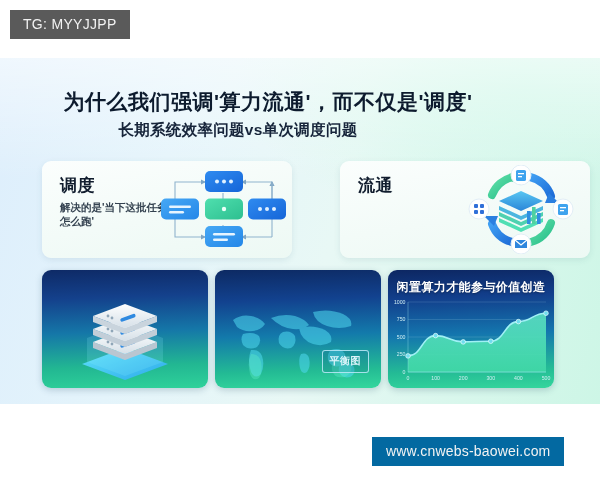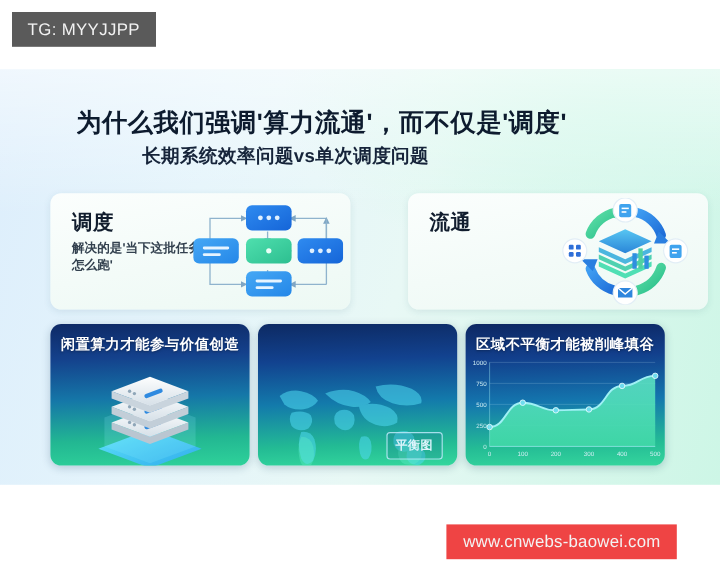--- a/index.html
+++ b/index.html
@@ -83,41 +83,41 @@
     background: linear-gradient(178deg,#0d2a63 0%, #12428f 26%, #137aab 55%, #23bb94 84%, #34d79d 100%); }
   .b-card.b3 { left:346px;
     background: linear-gradient(178deg,#0d2762 0%, #123f8c 24%, #1476ae 54%, #24bc95 84%, #35d69d 100%); }
   .b-title {
     position:absolute; left:0; top:9px; width:100%;
     text-align:center; color:#ffffff;
     font-size:12px; font-weight:bold; letter-spacing:.4px;
     text-shadow: 0 1px 2px rgba(0,0,0,.35);
     z-index: 4;
   }
-  .b-art { position:absolute; left:0; top:38px; width:100%; height:92px; }
+  .b-art { position:absolute; left:0; top:28px; width:100%; height:92px; }
 
   
   .chart-wrap { position:absolute; left:0; top:24px; width:166px; height:94px; }
   .chart-svg  { display:block; }
   .tick-text  { font-family:"Liberation Sans",sans-serif; font-size:5.2px; fill:#cfeef3; }
 
   
   .bal-label {
     position:absolute; right:12px; top:52px;
     border:1px solid rgba(190,235,250,.85);
     border-radius:3px; padding:3px 7px 4px 7px;
     color:#ddf4fb; font-size:10px; font-weight:bold;
     background: rgba(20,90,140,.18);
     letter-spacing:.5px;
   }
 
   
   .watermark {
     position:absolute; left:372px; top:437px;
-    background:#ef4444; color:#f3f3f3;
+    background:#0369a1; color:#f3f3f3;
     font-size:14px; padding:6px 14px 7px 14px;
     white-space:nowrap; letter-spacing:.2px;
   }
 </style>
 </head>
 <body>
 
 <div id="root">
 
   <div class="tg-badge">TG: MYYJJPP</div>
@@ -247,21 +247,20 @@
               <rect x="78" y="48" width="3.6" height="11" fill="#2f8fe0"></rect>
             </g>
           </svg>
         </div>
       </div>
     </div>
 
     <div class="bottom-row">
 
       <div class="b-card b1">
-        <div class="b-title">闲置算力才能参与价值创造</div>
         <div class="b-art">
           <svg viewBox="0 0 166 92" width="166" height="92">
             <defs>
               <linearGradient id="pl" x1="0" y1="0" x2="1" y2="1">
                 <stop offset="0" stop-color="#63e6ff"></stop>
                   <stop offset="1" stop-color="#2ea8f0"></stop>
               </linearGradient>
               <linearGradient id="srv" x1="0" y1="0" x2="0" y2="1">
                 <stop offset="0" stop-color="#fdfefe"></stop>
                   <stop offset="1" stop-color="#d6e0e8"></stop>
@@ -310,21 +309,21 @@
             <g fill="#63f0c8" opacity=".35">
               <path d="M36,56 q8,0 10,8 q2,10 -2,16 q-6,4 -9,-4 q-3,-12 1,-20 z"></path>
               <path d="M120,62 q12,-3 16,5 q2,8 -6,12 q-11,2 -13,-7 q-1,-7 3,-10 z"></path>
             </g>
           </svg>
           <div class="bal-label">平衡图</div>
         </div>
       </div>
 
       <div class="b-card b3">
-        <div class="b-title">区域不平衡才能被削峰填谷</div>
+        <div class="b-title">闲置算力才能参与价值创造</div>
         <div class="chart-wrap">
           <svg class="chart-svg" viewBox="0 0 166 94" width="166" height="94">
             <defs>
               <linearGradient id="areaFill" x1="0" y1="0" x2="0" y2="1">
                 <stop offset="0" stop-color="#5fe7c4" stop-opacity=".85"></stop>
                 <stop offset="1" stop-color="#3fd6a6" stop-opacity=".95"></stop>
               </linearGradient>
             </defs>
             <g id="chart-grid">
                 <line x1="20" y1="78" x2="158" y2="78" stroke="#bfe9f5" stroke-width="0.45" opacity="0.35"></line>

